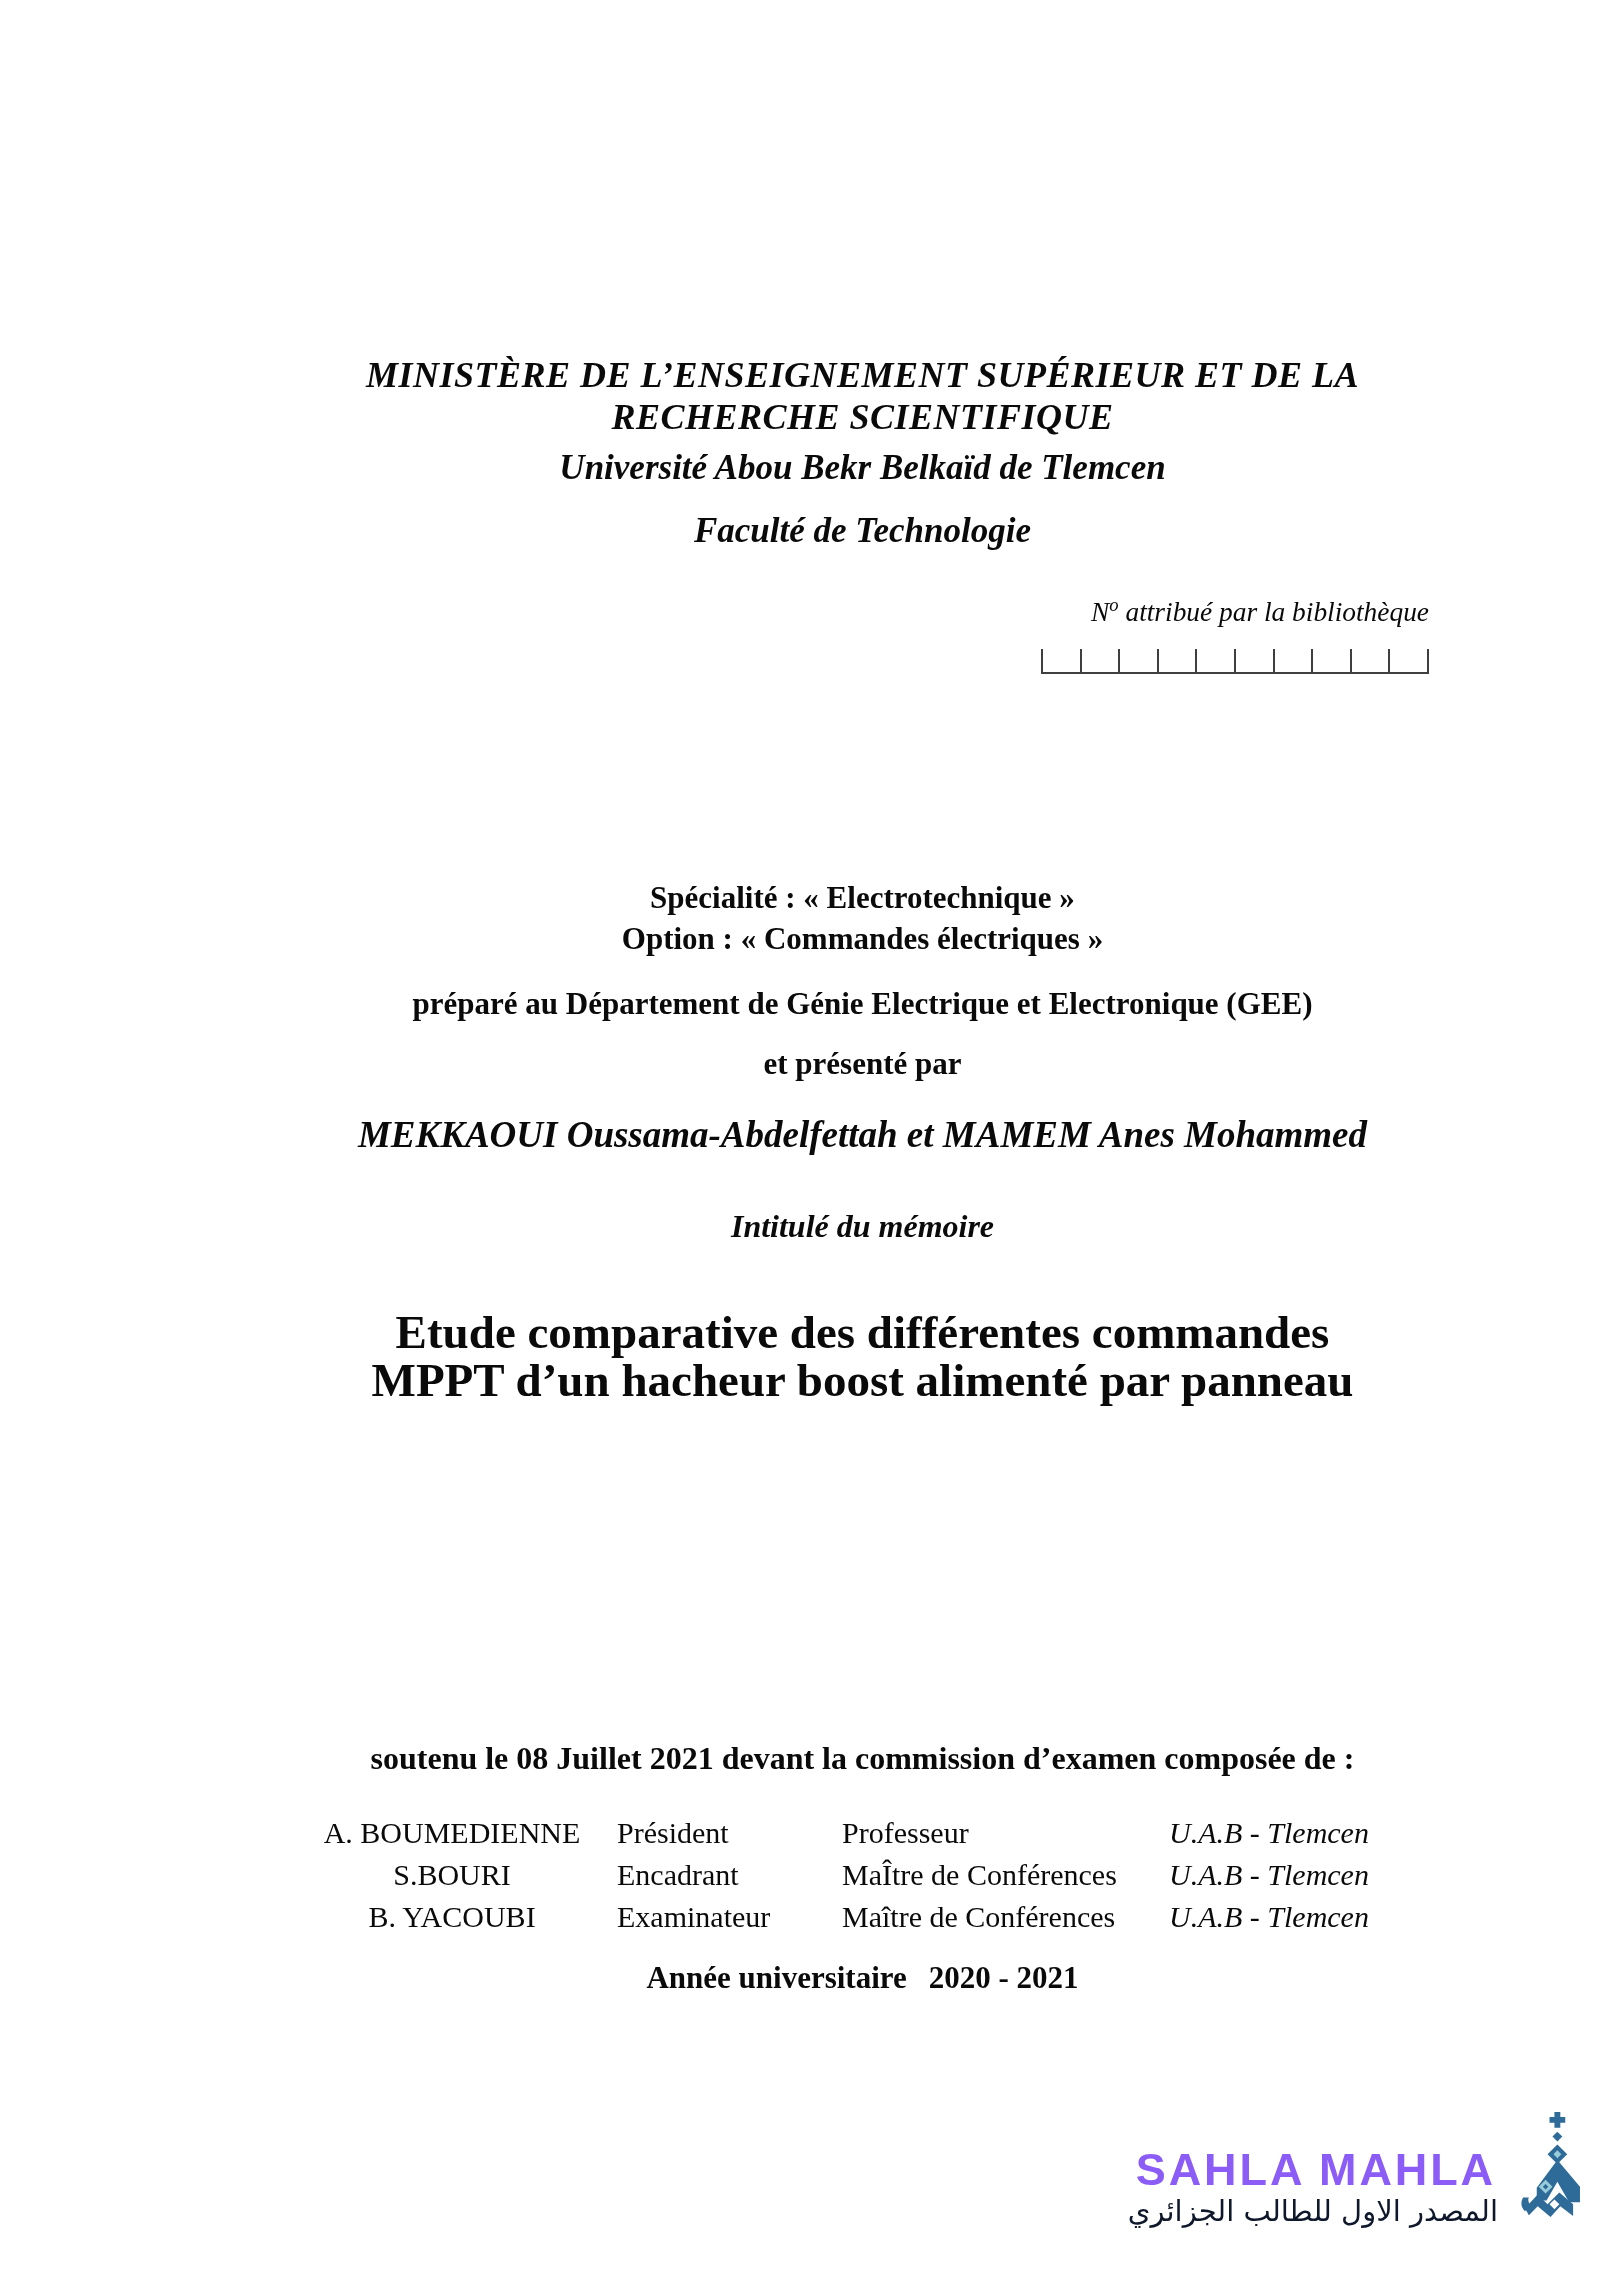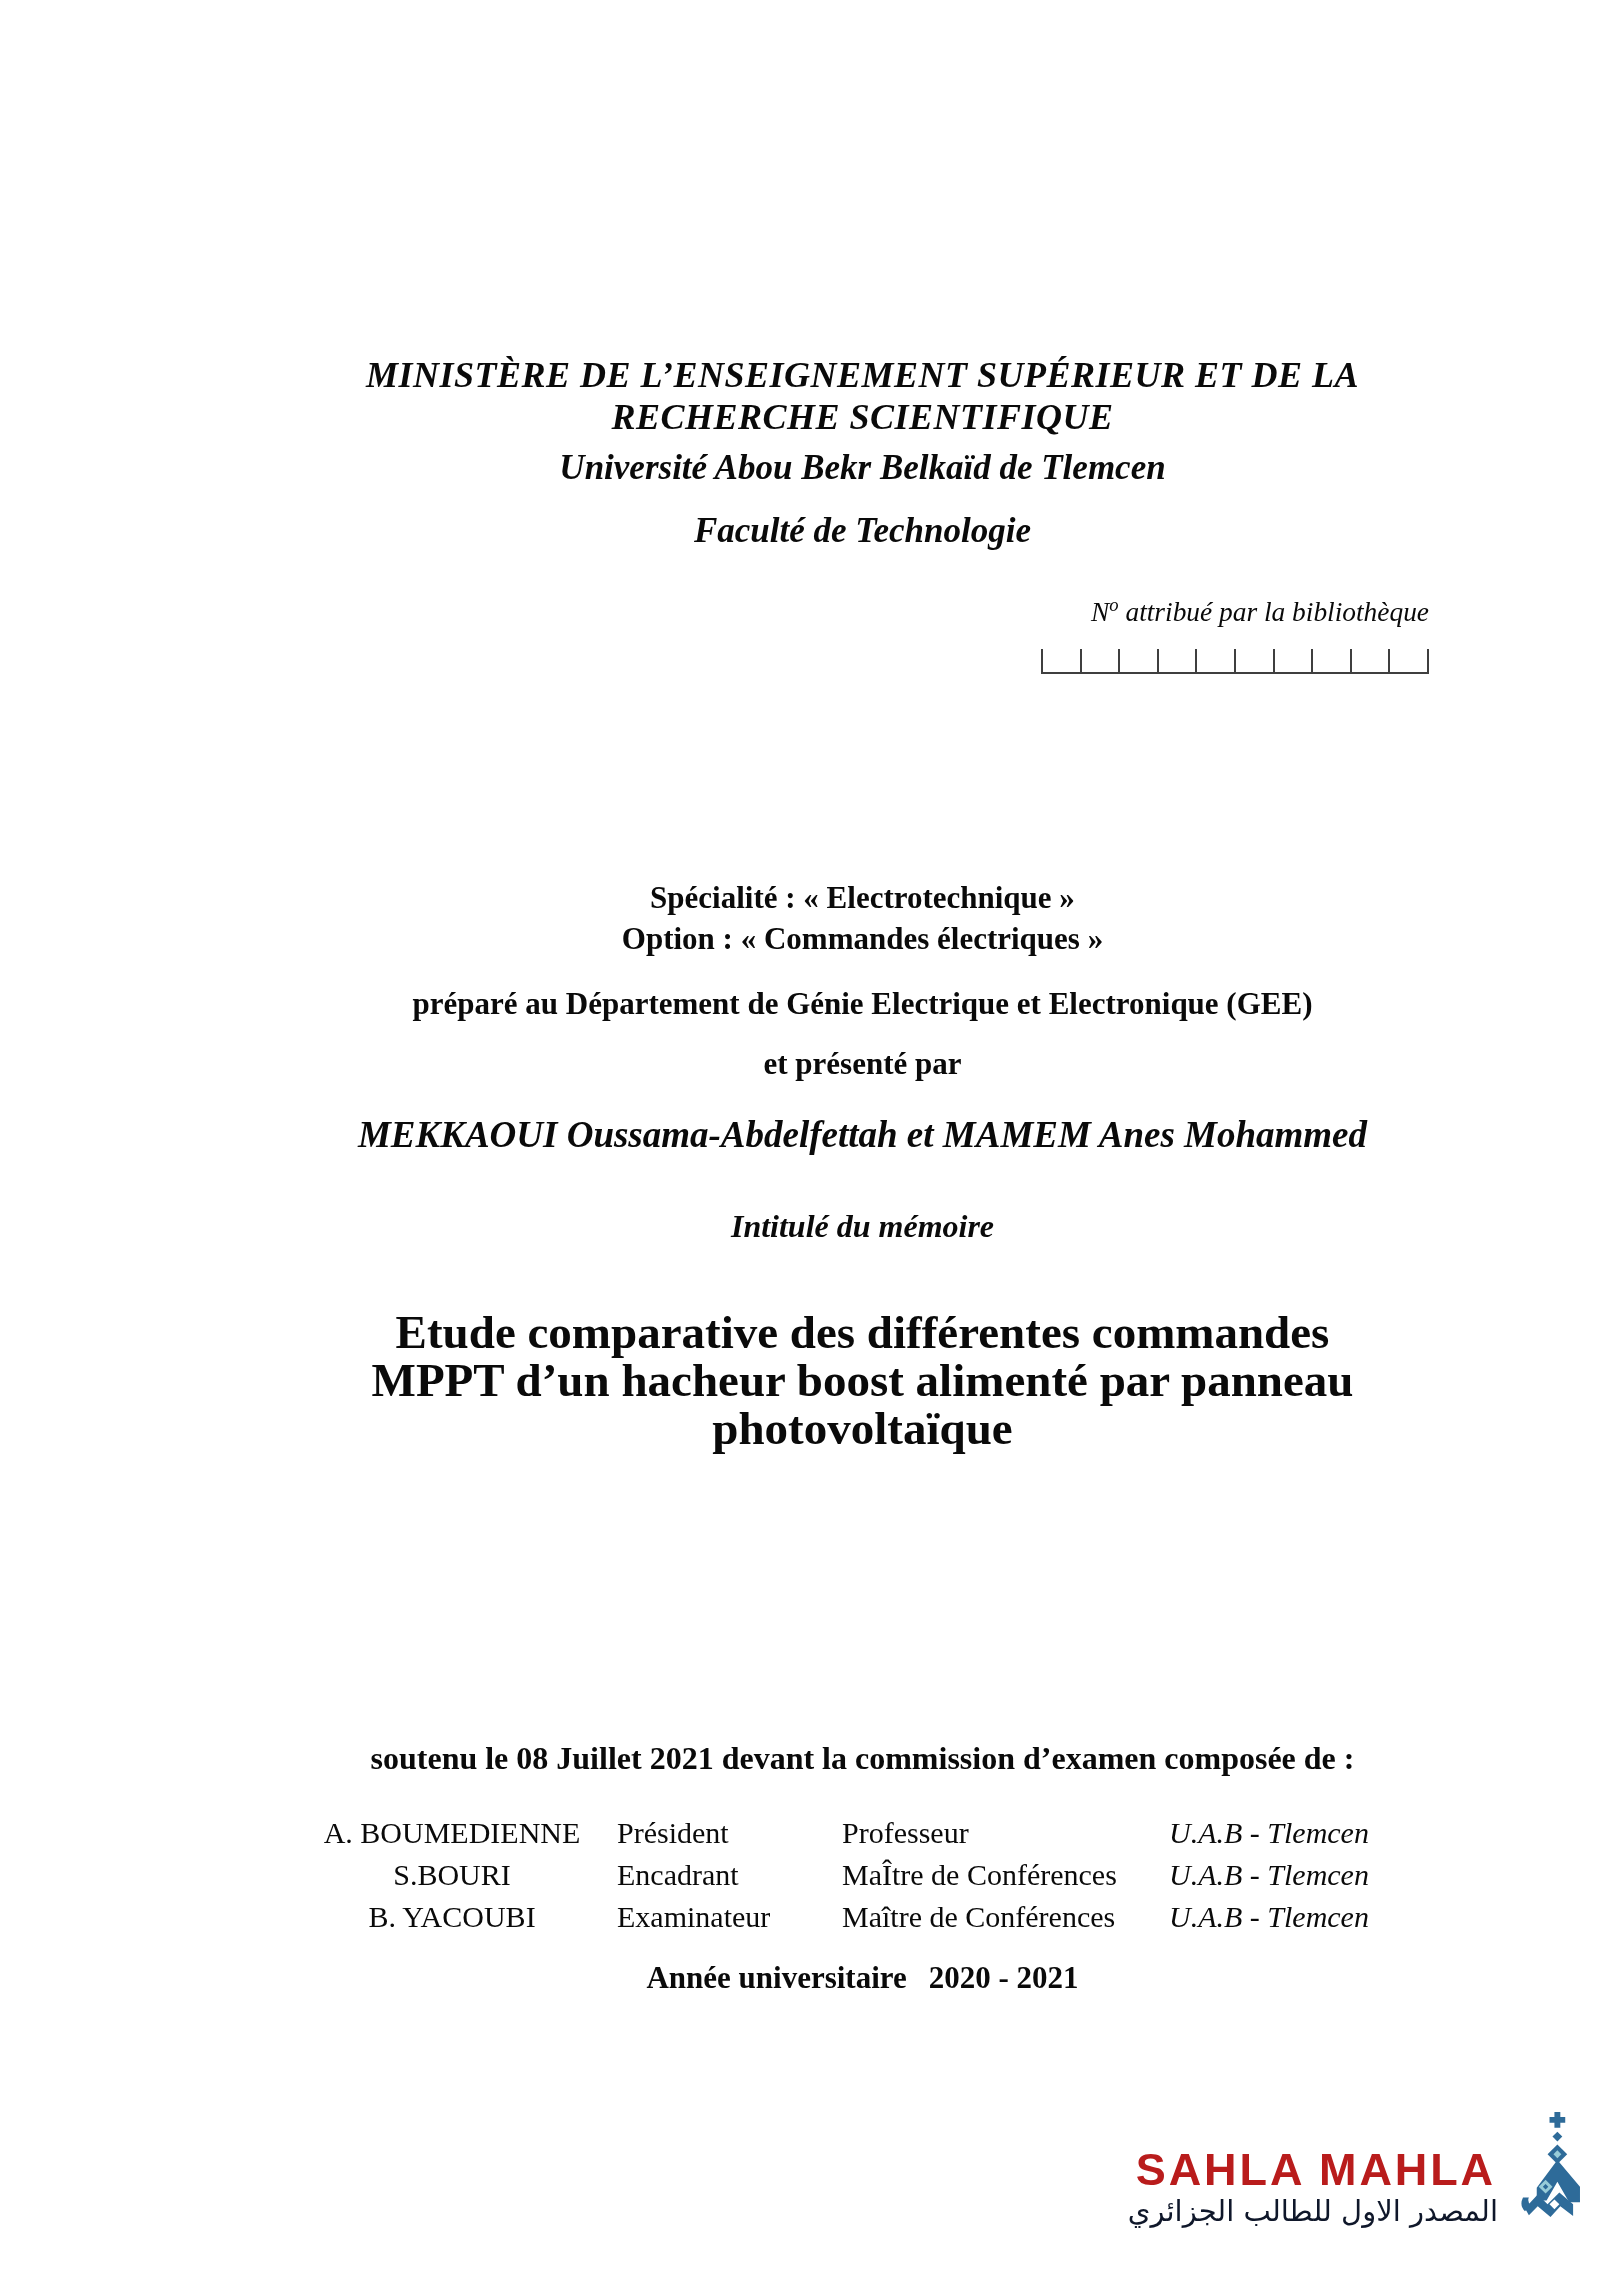--- a/index.html
+++ b/index.html
@@ -93,21 +93,20 @@
   <div id="specialite" class="cl b">Spécialité : « Electrotechnique »</div>
   <div id="option" class="cl b">Option : « Commandes électriques »</div>
   <div id="prepared" class="cl b">préparé au Département de Génie Electrique et Electronique (GEE)</div>
   <div id="presented" class="cl b">et présenté par</div>
   <div id="authors" class="cl bi">MEKKAOUI Oussama-Abdelfettah et MAMEM Anes Mohammed</div>
   <div id="intitule" class="cl bi">Intitulé du mémoire</div>
 
   <div id="maintitle" class="cl">
     <div>Etude comparative des différentes commandes</div>
     <div>MPPT d’un hacheur boost alimenté par panneau</div>
-    <div>photovoltaïque</div>
   </div>
 
   <div id="soutenu" class="cl b">soutenu le 08 Juillet 2021 devant la commission d’examen composée de :</div>
 
   <div id="committee">
     <div class="crow">
       <div class="c-name">A. BOUMEDIENNE</div>
       <div class="c-role">Président</div>
       <div class="c-grade">Professeur</div>
       <div class="c-aff">U.A.B - Tlemcen</div>
@@ -121,21 +120,21 @@
     <div class="crow">
       <div class="c-name">B. YACOUBI</div>
       <div class="c-role">Examinateur</div>
       <div class="c-grade">Maître de Conférences</div>
       <div class="c-aff">U.A.B - Tlemcen</div>
     </div>
   </div>
 
   <div id="annee" class="cl b"><span>Année universitaire</span><span class="year">2020 - 2021</span></div>
 
-  <div id="brand" style="color: #b91c1c;">SAHLA MAHLA</div>
+  <div id="brand" style="color: #8b5cf6;">SAHLA MAHLA</div>
   <div id="tagline" style="color: #0f172a;">المصدر الاول للطالب الجزائري</div>
 
   <svg id="logoicon" viewBox="0 0 68 114" aria-hidden="true">
     <g fill="#2e6b99">
 
       <path d="M38 1 h6 v5 h5 v6 h-5 v5 h-6 v-5 h-5 v-6 h5 z"></path>
 
       <path d="M41 21 l5 5 -5 5 -5 -5 z"></path>
 
       <path d="M41 34 l10 10 -10 10 -10 -10 z"></path>

